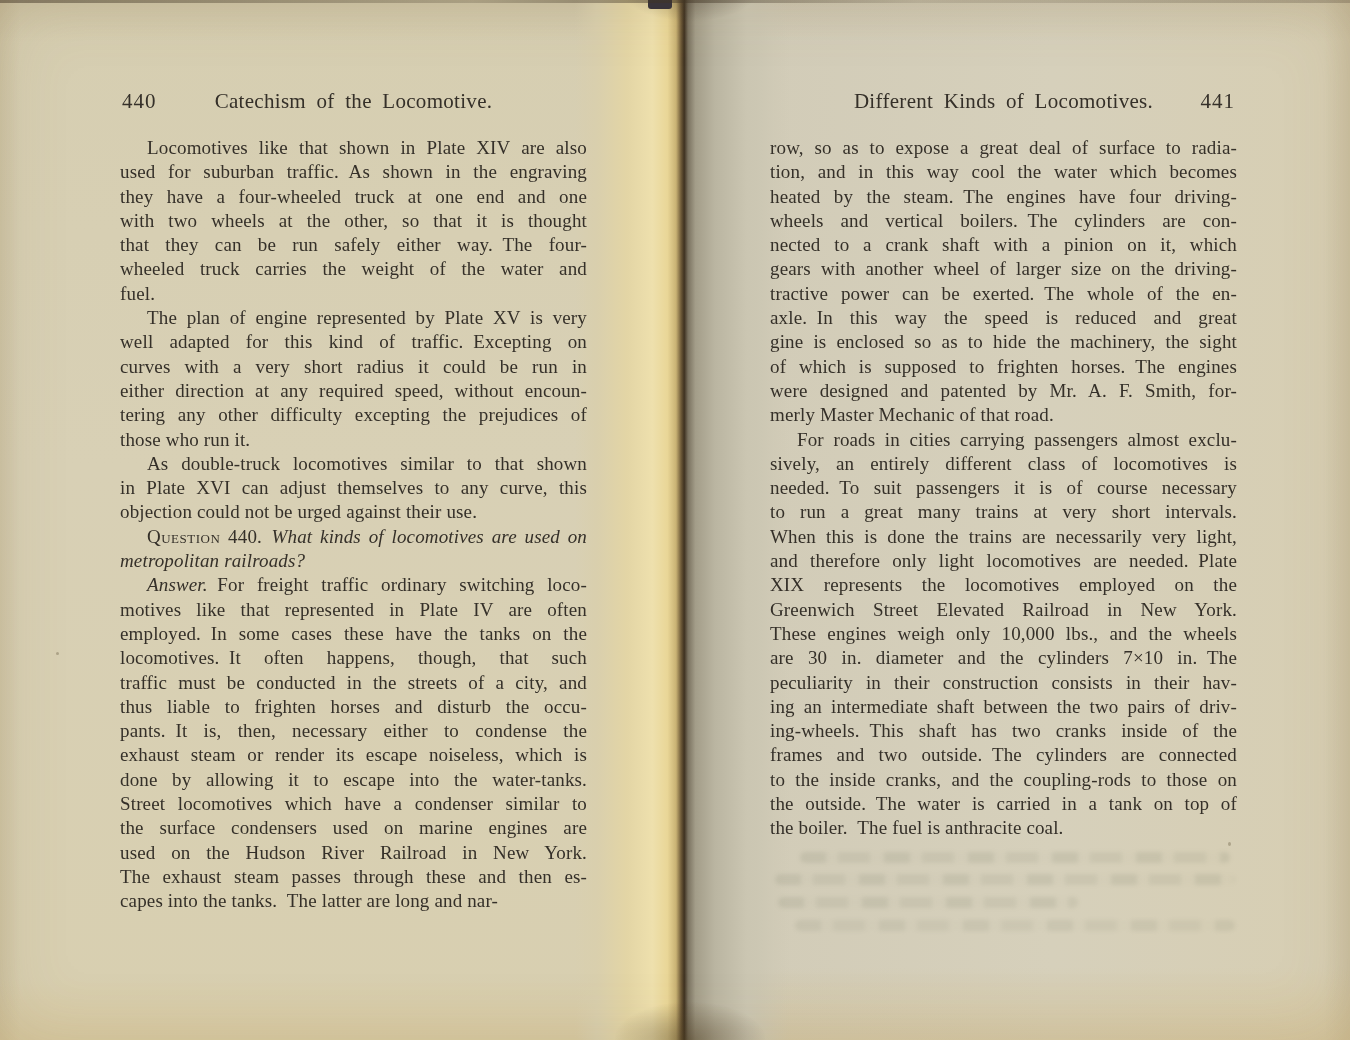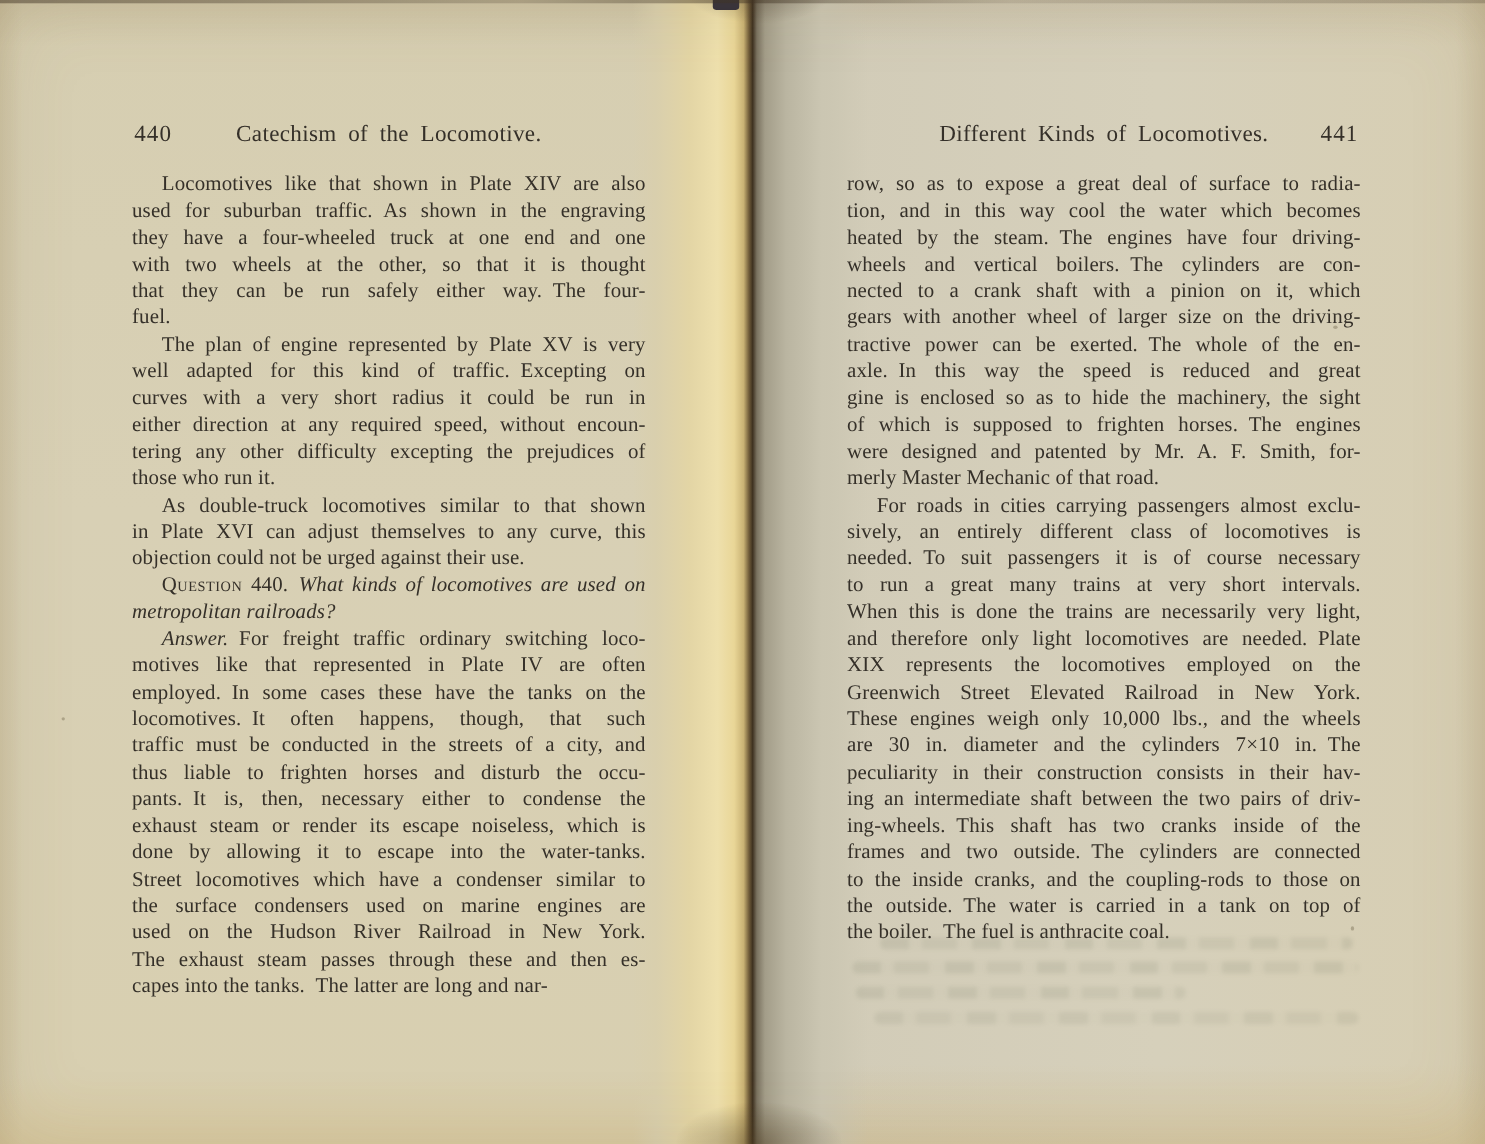--- a/index.html
+++ b/index.html
@@ -65,21 +65,21 @@
     background:linear-gradient(90deg,
       rgba(60,48,35,0.50), rgba(60,48,35,0.22) 35%,
       rgba(60,48,35,0.48) 50%, rgba(60,48,35,0.12) 68%,
       rgba(60,48,35,0.26) 100%);
   }
   .vignette{
     position:absolute;inset:0;pointer-events:none;
     box-shadow:inset 0 0 70px rgba(130,105,60,0.16);
   }
   
-  .text-col{position:absolute;top:88px;width:467px;color:#353029;margin-top:20px;}
+  .text-col{position:absolute;top:88px;width:467px;color:#353029;}
   .col-left{left:120px;}
   .col-right{left:770px;}
   .running-head{
     position:relative;height:28px;font-size:21px;line-height:26px;
     text-align:center;
   }
   .running-head .rtitle{word-spacing:5px;letter-spacing:0.3px;}
   .running-head .pageno{position:absolute;font-style:normal;letter-spacing:1px;}
   .running-head .pageno.pos-left{left:2px;}
   .running-head .pageno.pos-right{right:2px;}
@@ -130,20 +130,21 @@
       <span class="pageno pos-left">440</span>
       <span class="rtitle">Catechism of the Locomotive.</span>
     </div>
     <div class="page-body" id="left-body">
         <div class="para indent">
           <div class="line first">Locomotives like that shown in Plate XIV are also</div>
           <div class="line">used for suburban traffic. As shown in the engraving</div>
           <div class="line">they have a four-wheeled truck at one end and one</div>
           <div class="line">with two wheels at the other, so that it is thought</div>
           <div class="line">that they can be run safely either way. The four-</div>
+          <div class="line">wheeled truck carries the weight of the water and</div>
           <div class="line last">fuel.</div>
         </div>
         <div class="para indent">
           <div class="line first">The plan of engine represented by Plate XV is very</div>
           <div class="line">well adapted for this kind of traffic. Excepting on</div>
           <div class="line">curves with a very short radius it could be run in</div>
           <div class="line">either direction at any required speed, without encoun-</div>
           <div class="line">tering any other difficulty excepting the prejudices of</div>
           <div class="line last">those who run it.</div>
         </div>

